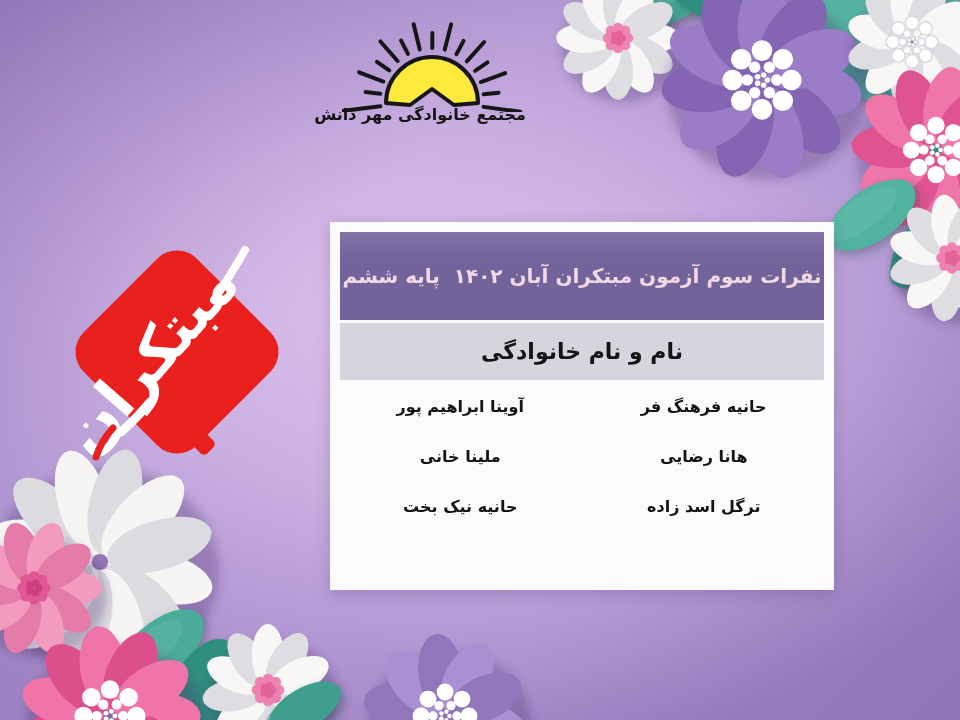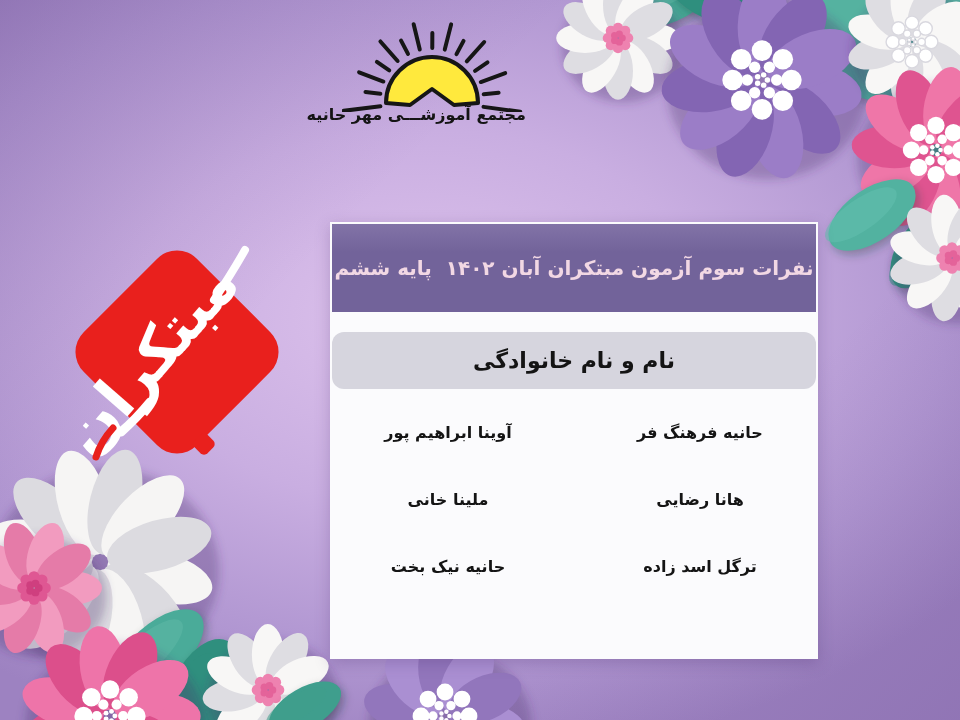--- a/index.html
+++ b/index.html
@@ -21,34 +21,34 @@
   }
   
   .stamp{position:absolute;left:40px;top:212px;z-index:3;}
   .stamp text{font-family:"DejaVu Sans",sans-serif;font-weight:bold;}
   
   .results-table{
     position:absolute;left:330px;top:222px;width:484px;z-index:4;
     display:grid;direction:rtl;
     grid-template-columns:1fr 1fr;
     grid-template-rows:88px 57px 47px 47px 47px 47px;
-    gap:20px;padding:2px;background:#fbfbfd;
+    gap:3px;padding:10px;background:#fbfbfd;
     box-shadow:0 4px 14px rgba(70,45,105,.25);
   }
   .results-table .thead{
     grid-column:1 / -1;
     background:linear-gradient(#8273a7, #72639a 32%);
     color:#f2d8e4;font-size:20px;font-weight:bold;
     display:flex;align-items:center;justify-content:center;
     text-align:center;white-space:pre-wrap;line-height:1.5;
   }
   .results-table .subhead{
     grid-column:1 / -1;background:#d6d5de;color:#141414;
     font-size:22px;font-weight:bold;
-    display:flex;align-items:center;justify-content:center;border-radius:12px;
+    display:flex;align-items:center;justify-content:center;
   }
   .results-table .cell{
     color:#141414;font-size:16px;font-weight:bold;
     display:flex;align-items:center;justify-content:center;
   }
 </style>
 </head>
 <body>
 
 <div class="stage">
@@ -408,21 +408,21 @@
           <line x1="102.75598406569775" y1="43.58884180545278" x2="109.13397609854661" y2="18.383262708179174" stroke="#161616" stroke-width="4" stroke-linecap="round"></line>
           <line x1="114.49261782340933" y1="48.12940296708128" x2="121.55779604170048" y2="34.89749997681627" stroke="#161616" stroke-width="4" stroke-linecap="round"></line>
           <line x1="124.79479153066063" y1="55.3564690751755" x2="142.19218729599095" y2="36.03470361276325" stroke="#161616" stroke-width="4" stroke-linecap="round"></line>
           <line x1="133.0591374003697" y1="64.84677228271144" x2="145.48004241970713" y2="56.43718736426281" stroke="#161616" stroke-width="4" stroke-linecap="round"></line>
           <line x1="138.80163718349692" y1="76.0444936520762" x2="163.20245577524537" y2="67.06674047811431" stroke="#161616" stroke-width="4" stroke-linecap="round"></line>
           <line x1="141.68596968366933" y1="88.29381582326566" x2="156.59538401549705" y2="86.64780115689999" stroke="#161616" stroke-width="4" stroke-linecap="round"></line>
           <line x1="141.54320809308018" y1="100.87733229337036" x2="178.2181830823872" y2="105.7708187328839" stroke="#161616" stroke-width="4" stroke-linecap="round"></line>
         </g>
       <path d="M44,97 A46,46 0 0 1 136,97 L112,99 L90,83 L68,99 Z" fill="#ffe93d" stroke="#161616" stroke-width="4" stroke-linejoin="round"></path>
     </svg>
-    <div class="school-name">مجتمع آموزشـــی مهر حانیه</div>
+    <div class="school-name">مجتمع خانوادگی مهر دانش</div>
   </div>
 
   <svg class="stamp" width="285" height="320" viewBox="40 212 285 320">
     <g transform="translate(177,352) rotate(45)">
       <rect x="-80" y="-80" width="160" height="160" rx="28" fill="#e9201d"></rect>
     </g>
     <text transform="translate(166,372) rotate(-49)" text-anchor="middle" font-size="60" fill="#ffffff">مبتکران</text>
     <path d="M214,300 Q232,273 245,250" stroke="#ffffff" stroke-width="8" fill="none" stroke-linecap="round"></path>
     <path d="M150,402 Q136,419 121,432" stroke="#ffffff" stroke-width="9" fill="none" stroke-linecap="round"></path>
     <path d="M113,428 Q101,441 96,457" stroke="#e9201d" stroke-width="7" fill="none" stroke-linecap="round"></path>

